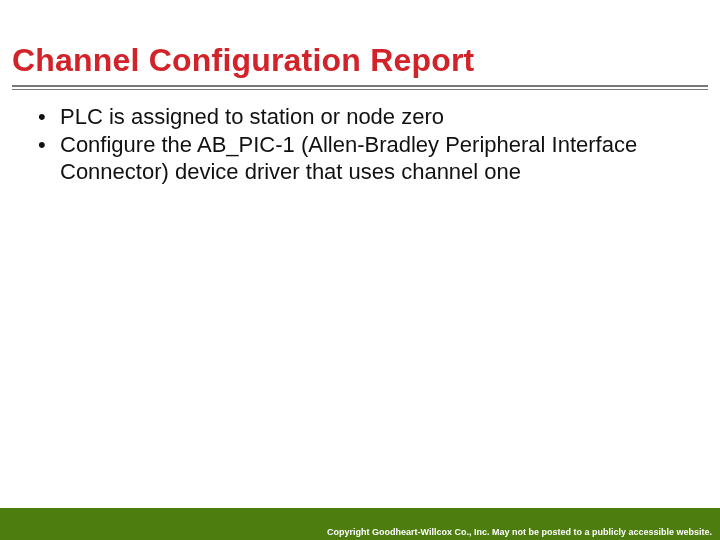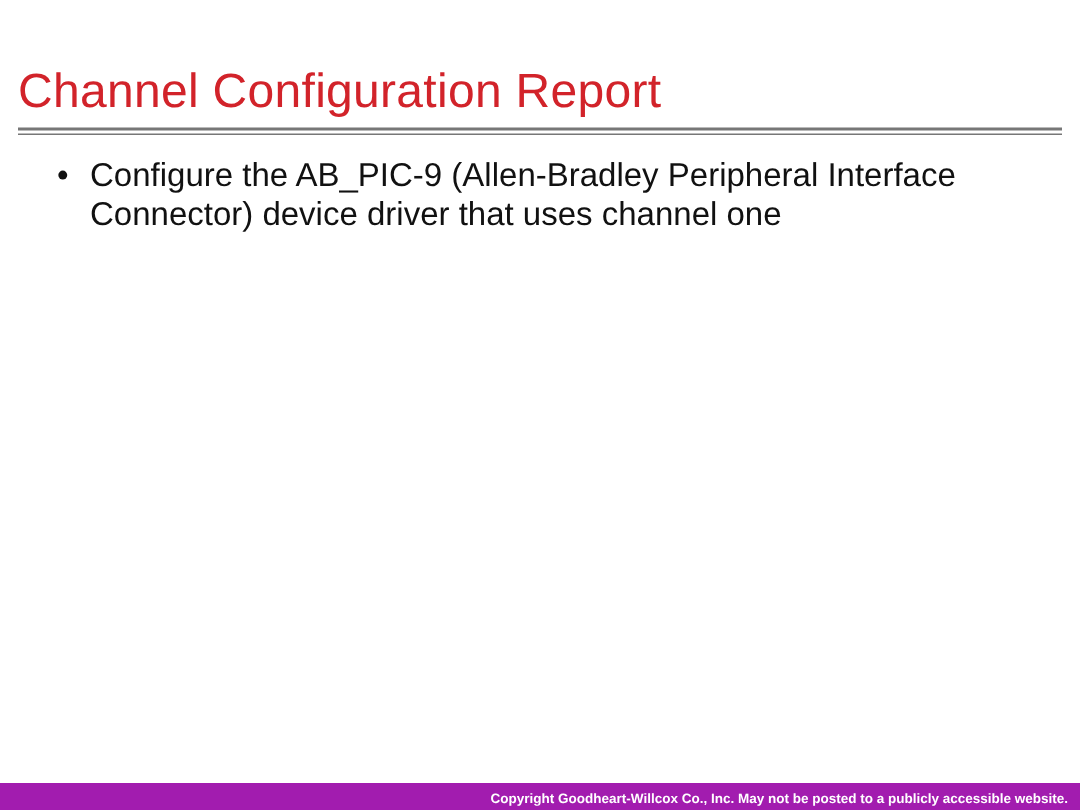--- a/index.html
+++ b/index.html
@@ -1,46 +1,47 @@
 <!DOCTYPE html>
 <html><head>
 <meta charset="utf-8">
 <style>
   * { margin: 0; padding: 0; box-sizing: border-box; }
   html, body { width: 720px; height: 540px; background: #fff; font-family: Arial, Helvetica, sans-serif; overflow: hidden; }
   .slide { position: relative; width: 720px; height: 540px; }
   .title-block { padding: 42px 12px 0 12px; }
-  .title { color: #d2232a; font-size: 32px; font-weight: 400; letter-spacing: 0.2px; }
+  .title { color: #d2232a; font-size: 32px; font-weight: 700; letter-spacing: 0.2px; }
   .rule-wrap { padding: 6px 12px 0 12px; }
   .rule1 { height: 2px; background: #777; width: 100%; }
   .rule2 { height: 1px; background: #777; width: 100%; margin-top: 2px; }
   .body { padding: 14px 32px 0 32px; }
   ul.bullets { list-style: none; }
   ul.bullets > li { position: relative; padding-left: 28px; font-size: 22px; line-height: 1.2; color: #111; margin-bottom: 2px; }
   ul.bullets > li::before { content: "•"; position: absolute; left: 6px; top: 0; font-size: 22px; color: #111; }
-  .footer-bar { position: absolute; left: 0; right: 0; bottom: 0; height: 18px; background: #a21caf; }
+  .footer-bar { position: absolute; left: 0; right: 0; bottom: 0; height: 32px; background: #4d7c0f; }
   .footer-text { position: absolute; right: 8px; bottom: 3px; color: #fff; font-size: 9px; font-weight: bold; white-space: nowrap; }
 </style>
 </head>
 <body>
 
 <div class="slide">
 
   <div class="title-block">
     <h1 class="title">Channel Configuration Report</h1>
   </div>
 
   <div class="rule-wrap">
     <div class="rule1"></div>
     <div class="rule2"></div>
   </div>
 
   <div class="body">
     <ul class="bullets">
-      <li>Configure the AB_PIC-9 (Allen-Bradley Peripheral Interface Connector) device driver that uses channel one</li>
+      <li>PLC is assigned to station or node zero</li>
+      <li>Configure the AB_PIC-1 (Allen-Bradley Peripheral Interface Connector) device driver that uses channel one</li>
     </ul>
   </div>
 
   <div class="footer-bar">
     <div class="footer-text">Copyright Goodheart-Willcox Co., Inc.  May not be posted to a publicly accessible website.</div>
   </div>
 
 </div>
 
 </body></html>

